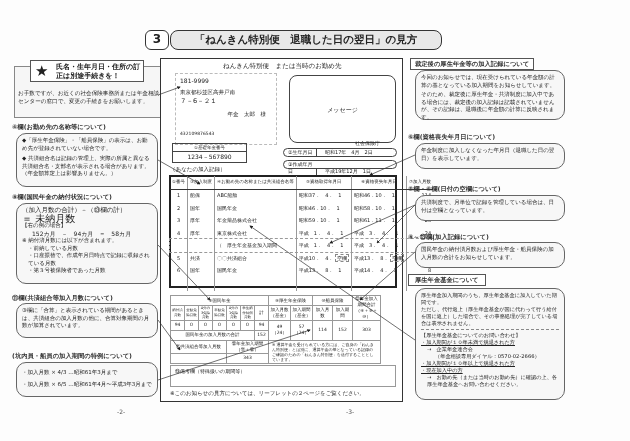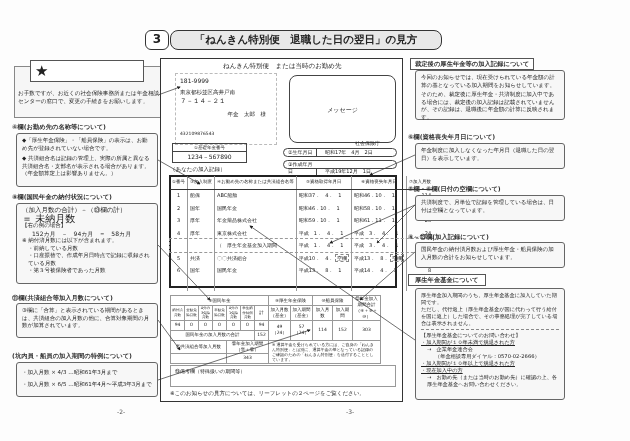--- a/index.html
+++ b/index.html
@@ -13,21 +13,21 @@
 
   
   .star-outer { left: 14px; top: 66px; width: 148px; height: 52px; border: 1px solid #888; background: #f6f6f6; }
   .star-head { left: 30px; top: 60px; width: 114px; height: 22px; border: 1px solid #555; background: #fff; }
   .star-glyph { position: absolute; left: 4px; top: 1px; font-size: 15px; line-height: 18px; }
   .star-text { position: absolute; left: 25px; top: 2px; font-size: 7px; font-weight: bold; line-height: 9px; }
   .star-body { left: 18px; top: 89px; width: 142px; font-size: 5.6px; line-height: 8px; }
 
   
   .sec-label { font-size: 6.3px; font-weight: bold; color: #333; }
-  .rbox { border: 1px solid #666; border-radius: 3px; background: #f7f7f7; font-size: 5.5px; line-height: 7.5px; padding: 3px 5px; }
+  .rbox { border: 1px solid #666; border-radius: 10px; background: #f7f7f7; font-size: 5.5px; line-height: 7.5px; padding: 3px 5px; }
 
   
   .form { left: 160px; top: 58px; width: 243px; height: 344px; border: 1px solid #333; background: #fff; }
   .form-title { left: 223px; top: 62px; font-size: 6.5px; }
   .addr-box { left: 175px; top: 73px; width: 102px; height: 72px; border: 1px dashed #bbb; }
   .msg-box { left: 289px; top: 75px; width: 107px; height: 68px; border: 1px solid #444; border-radius: 8px; text-align: center; line-height: 68px; font-size: 6px; }
   .pnum-box { left: 172px; top: 143px; width: 75px; height: 20px; border: 1px solid #444; }
   .pill { height: 9px; border: 1px solid #444; border-radius: 6px; font-size: 5px; line-height: 7px; }
 
   table.rec { border-collapse: collapse; position: absolute; left: 170px; top: 176px; width: 226px; font-size: 5px; }
@@ -43,20 +43,21 @@
 </style>
 </head>
 <body>
 
 <div class="abs title-num">3</div>
 <div class="abs title-box">「ねんきん特別便　退職した日の翌日」の見方</div>
 
 <div class="abs star-outer"></div>
 <div class="abs star-head">
   <span class="star-glyph">★</span>
+  <span class="star-text">氏名・生年月日・住所の訂正は別途手続きを！</span>
 </div>
 <div class="abs star-body">お手数ですが、お近くの社会保険事務所または年金相談センターの窓口で、変更の手続きをお願いします。</div>
 
 <div class="abs sec-label" style="left:12px;top:123px;">④欄(お勤め先の名称等について)</div>
 <div class="abs rbox" style="left:16px;top:133px;width:142px;height:54px;">
   <div>◆「厚生年金保険」・「船員保険」の表示は、お勤め先が登録されていない場合です。</div>
   <div style="margin-top:3px;">◆ 共済組合名は記録の管理上、実際の所属と異なる共済組合名・支部名が表示される場合があります。（年金額算定上は影響ありません。）</div>
 </div>
 
 <div class="abs sec-label" style="left:12px;top:193px;">⑧欄(国民年金の納付状況について)</div>
@@ -78,21 +79,21 @@
 <div class="abs rbox" style="left:16px;top:362px;width:142px;height:35px;padding-top:6px;">
   <div>・加入月数 × 4/3 …昭和61年3月まで</div>
   <div style="margin-top:4px;">・加入月数 × 6/5 …昭和61年4月〜平成3年3月まで</div>
 </div>
 
 <div class="abs form"></div>
 <div class="abs form-title">ねんきん特別便　または当時のお勤め先</div>
 <div class="abs addr-box">
   <div style="position:absolute;left:4px;top:3px;font-size:6px;">181-9999</div>
   <div style="position:absolute;left:4px;top:15px;font-size:5.5px;">東京都杉並区高井戸南</div>
-  <div style="position:absolute;left:4px;top:23px;font-size:6.5px;">７－１４－２１</div>
+  <div style="position:absolute;left:4px;top:23px;font-size:6.5px;">７－6－２１</div>
   <div style="position:absolute;right:10px;top:37px;font-size:5.5px;">年金　太郎　様</div>
   <div style="position:absolute;left:4px;top:57px;font-size:4.5px;">4321098765​43</div>
 </div>
 <div class="abs msg-box">メッセージ</div>
 <div class="abs" style="left:355px;top:140px;font-size:5px;">社会保険庁</div>
 
 <div class="abs pnum-box">
   <div style="border-bottom:1px solid #444;font-size:4.5px;text-align:center;height:8px;line-height:7px;">①基礎年金番号</div>
   <div style="font-size:6px;text-align:center;line-height:10px;">1234－567890</div>
 </div>

